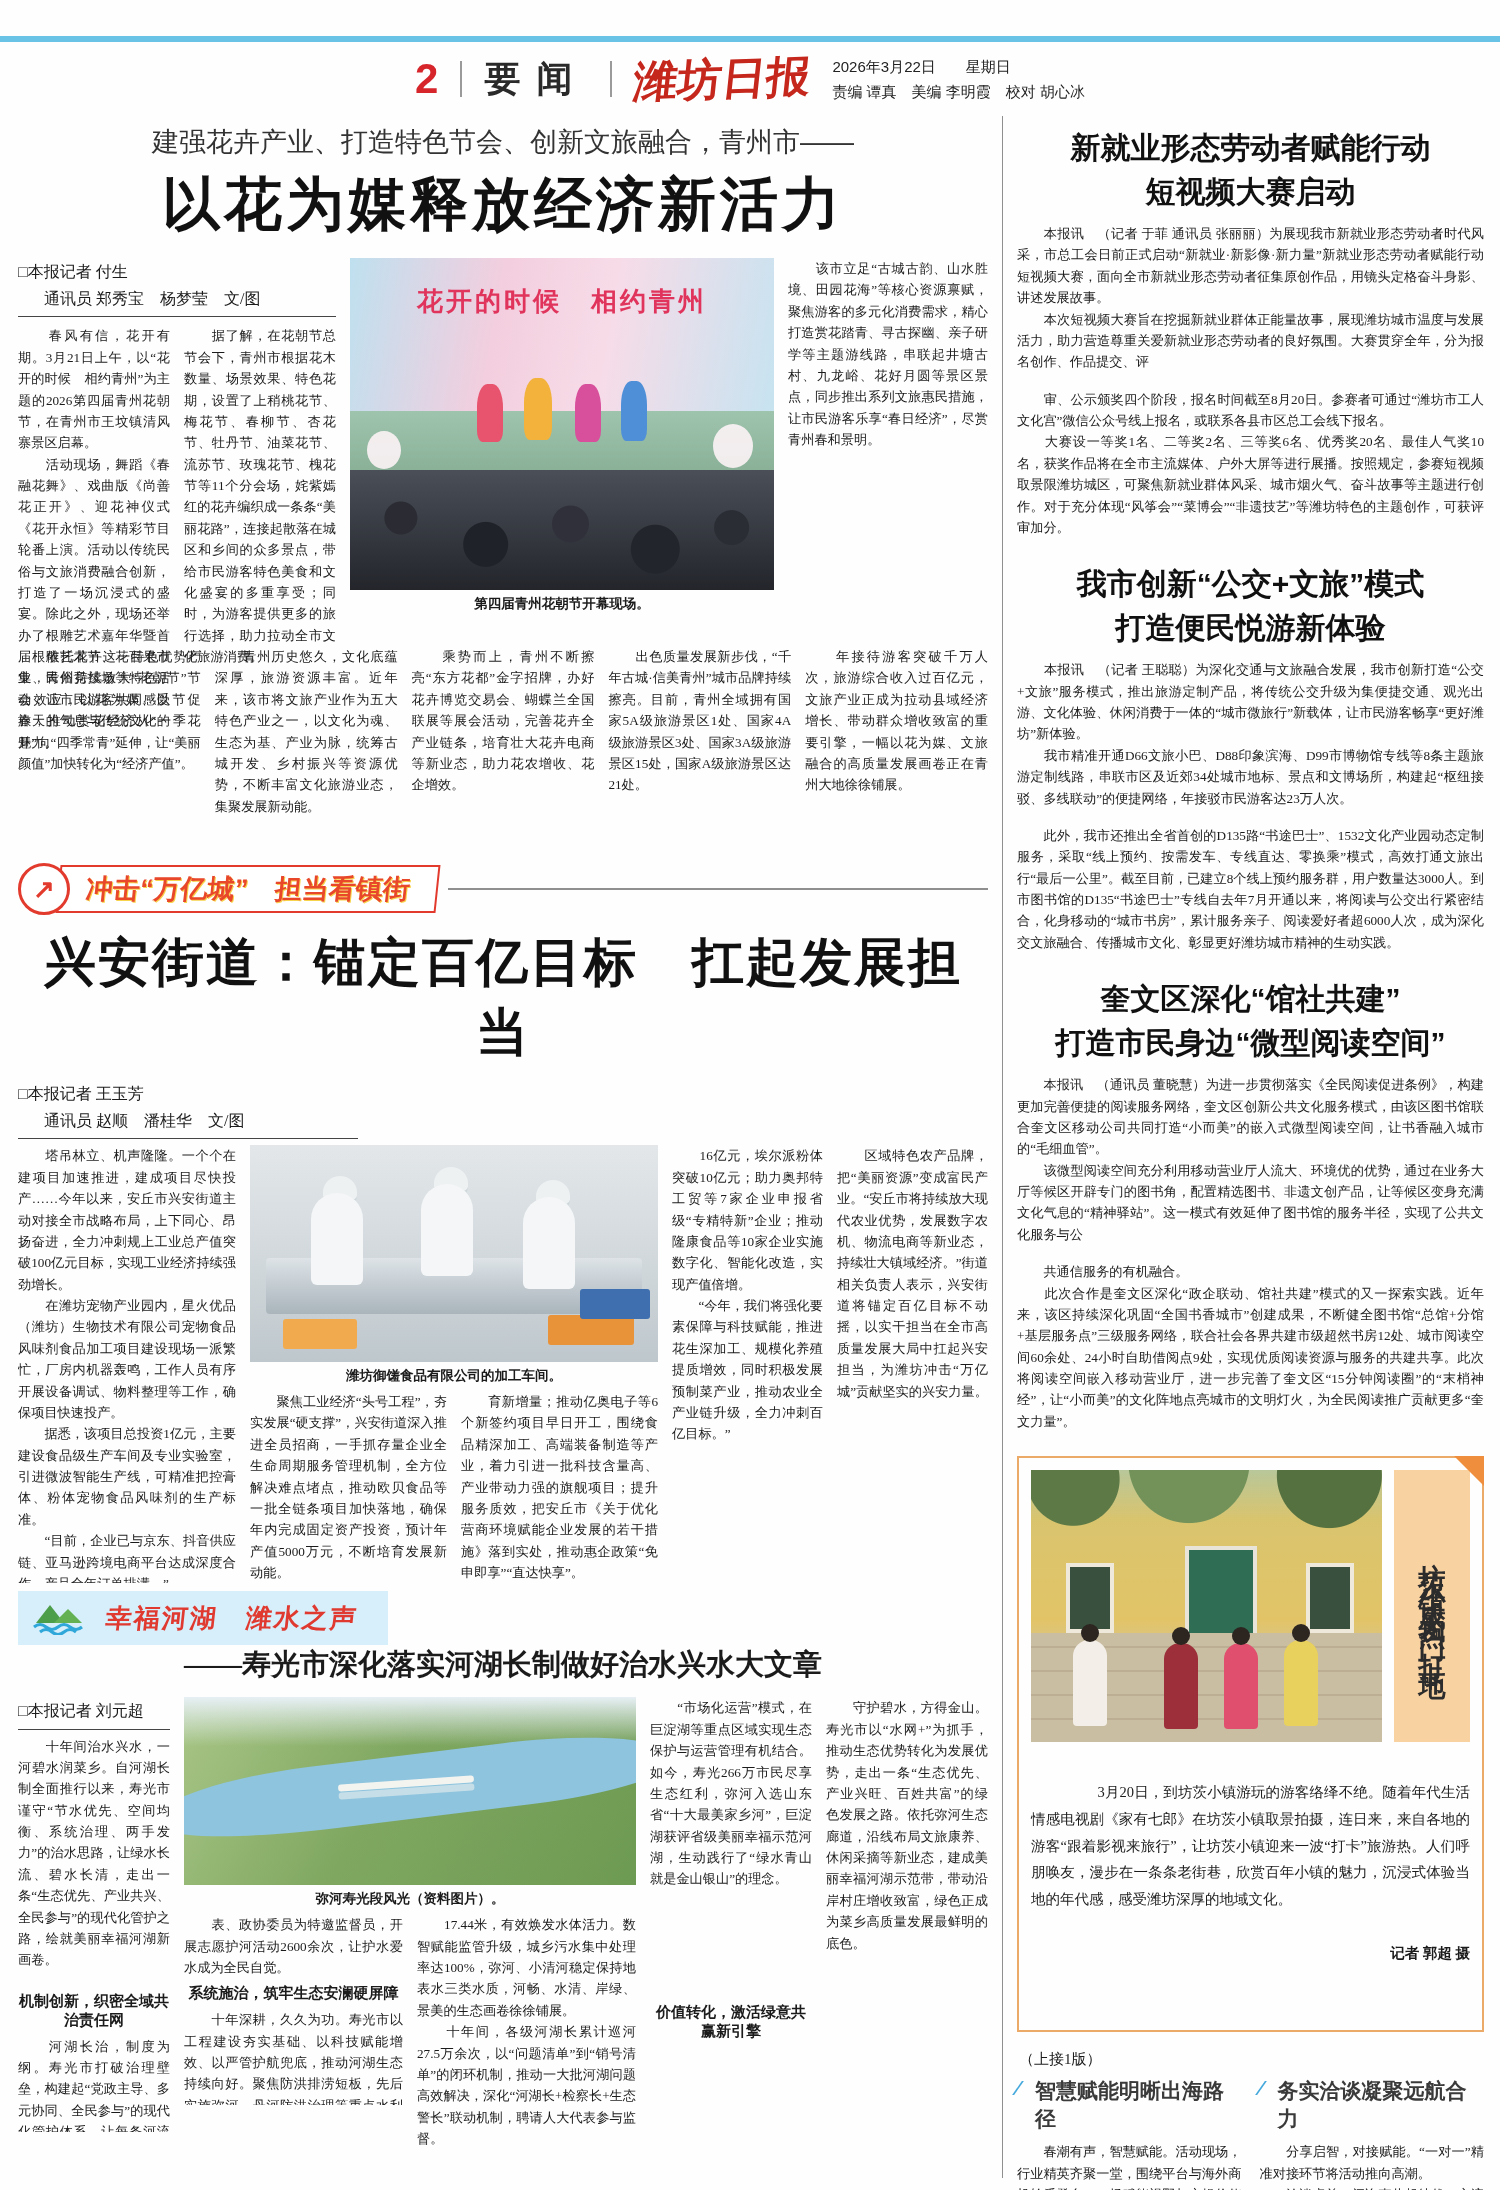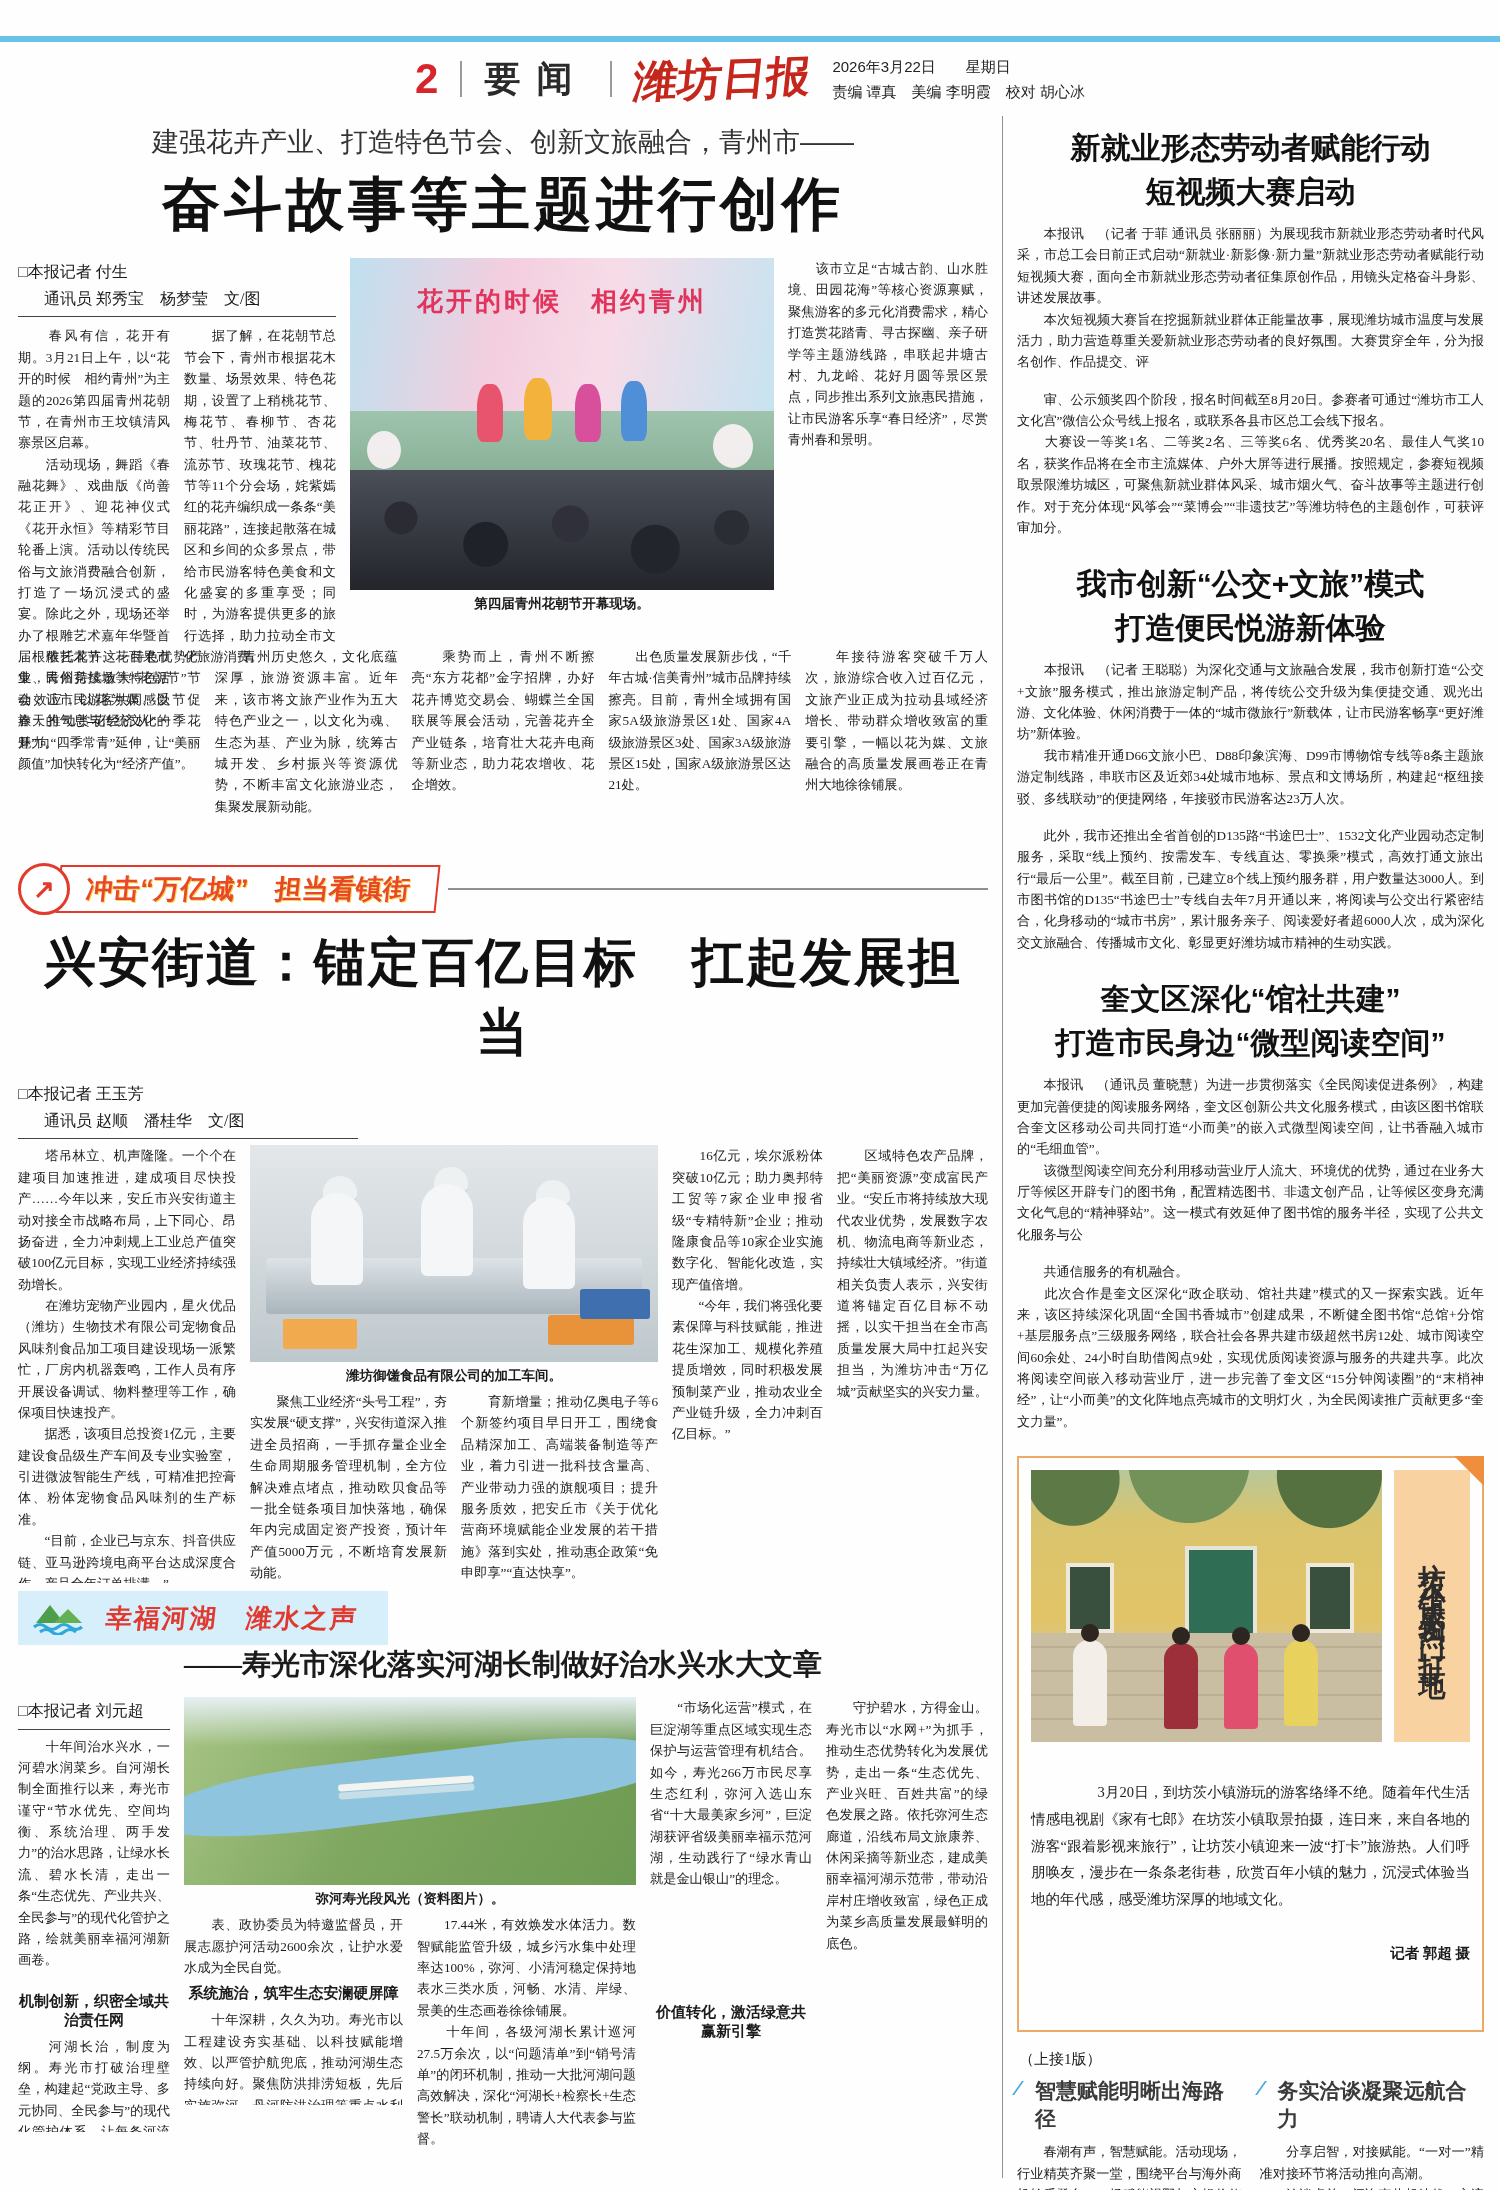--- a/index.html
+++ b/index.html
@@ -155,21 +155,21 @@
       <span>责编 谭真　美编 李明霞　校对 胡心冰</span>
     </span>
   </div>
 
   <div class="pbody">
 
     <div class="left-region">
 
       <div>
         <div class="kicker">建强花卉产业、打造特色节会、创新文旅融合，青州市——</div>
-        <div class="headline a-title">奋斗故事等主题进行创作</div>
+        <div class="headline a-title">以花为媒释放经济新活力</div>
         <div class="aRow1">
           <div class="aLeftStack">
             <div class="byline">
               <div>□本报记者 付生</div>
               <div class="b2">通讯员 郑秀宝　杨梦莹　文/图</div>
             </div>
             <div class="aInnerCols">
               <div class="bodytext">　　春风有信，花开有期。3月21日上午，以“花开的时候　相约青州”为主题的2026第四届青州花朝节，在青州市王坟镇清风寨景区启幕。
 　　活动现场，舞蹈《春融花舞》、戏曲版《尚善花正开》、迎花神仪式《花开永恒》等精彩节目轮番上演。活动以传统民俗与文旅消费融合创新，打造了一场沉浸式的盛宴。除此之外，现场还举办了根雕艺术嘉年华暨首届根雕艺术节、花百果市集、民俗竞技场等特色活动，让市民游客共同感受春天的气息与传统文化的魅力。</div>
               <div class="bodytext">　　据了解，在花朝节总节会下，青州市根据花木数量、场景效果、特色花期，设置了上稍桃花节、梅花节、春柳节、杏花节、牡丹节、油菜花节、流苏节、玫瑰花节、槐花节等11个分会场，姹紫嫣红的花卉编织成一条条“美丽花路”，连接起散落在城区和乡间的众多景点，带给市民游客特色美食和文化盛宴的多重享受；同时，为游客提供更多的旅行选择，助力拉动全市文化旅游消费。</div>

